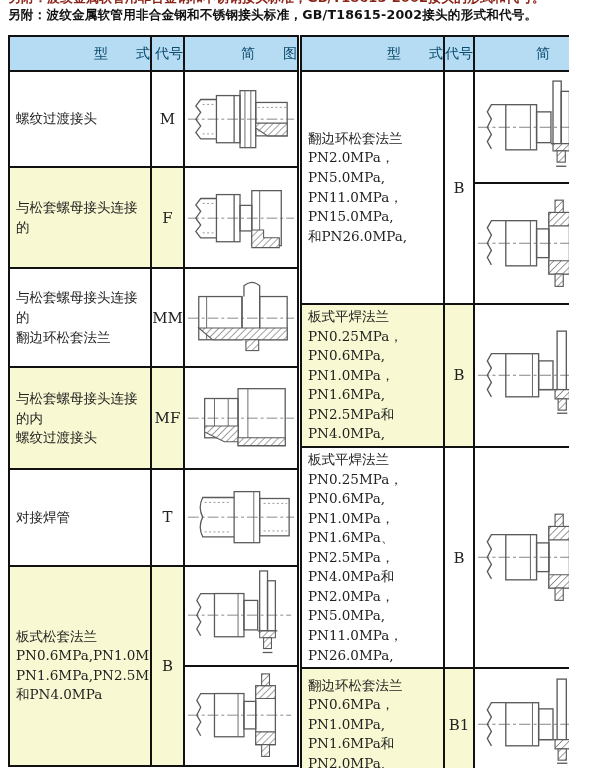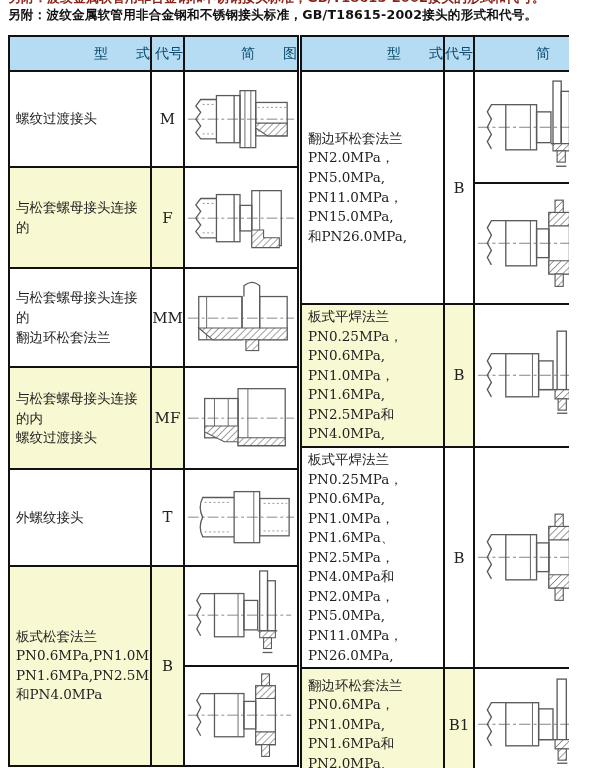--- a/index.html
+++ b/index.html
@@ -128,21 +128,21 @@
               <path class="th2" d="M30 28 V68 M44 28 V68"></path>
           <rect class="ln" x="54" y="18" width="48" height="58"></rect>
               <path class="th2" d="M64 18 V76"></path>
           <path class="ht" d="M20 56 H54 V72 H40 L20 62 Z"></path>
           <path class="ht" d="M54 68 H102 V76 H54 Z"></path>
         </svg>
       </td>
     </tr>
 
     <tr style="height:95px">
-      <td class="type">外螺纹接头</td>
+      <td class="type">对接焊管</td>
       <td class="code">T</td>
       <td class="diag">
         <svg viewBox="0 0 114 96" preserveAspectRatio="xMidYMid meet">
           <path class="cl" d="M3 48 H111"></path>
           <path class="ln" d="M50 28 H18 q-5 10 0 20 q-5 10 0 20 H50"></path>
           <path class="dot" d="M20 33 H46 M20 63 H46"></path>
           <rect class="ln" x="50" y="22" width="26" height="52"></rect>
               <path class="th2" d="M70 22 V74"></path>
           <rect class="ln" x="76" y="29" width="30" height="38"></rect>
           <path class="dot" d="M80 34 H104 M80 62 H104"></path>

